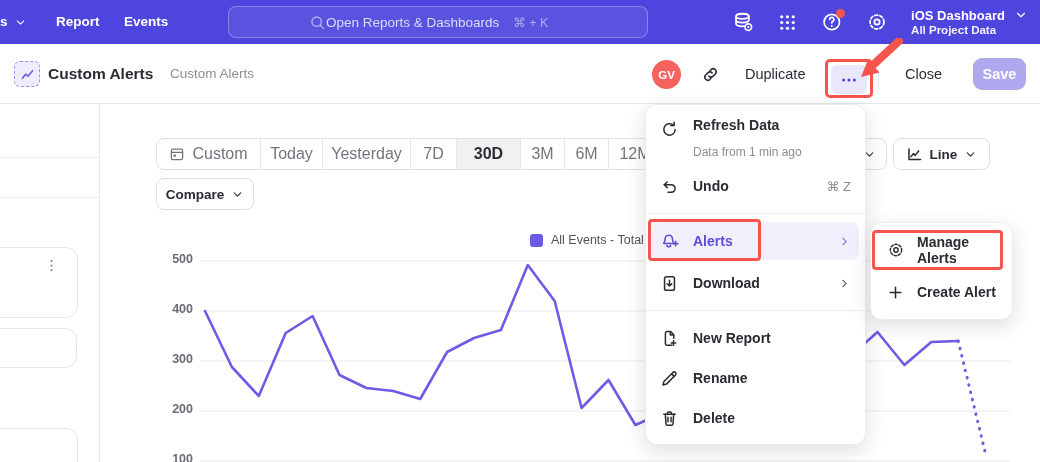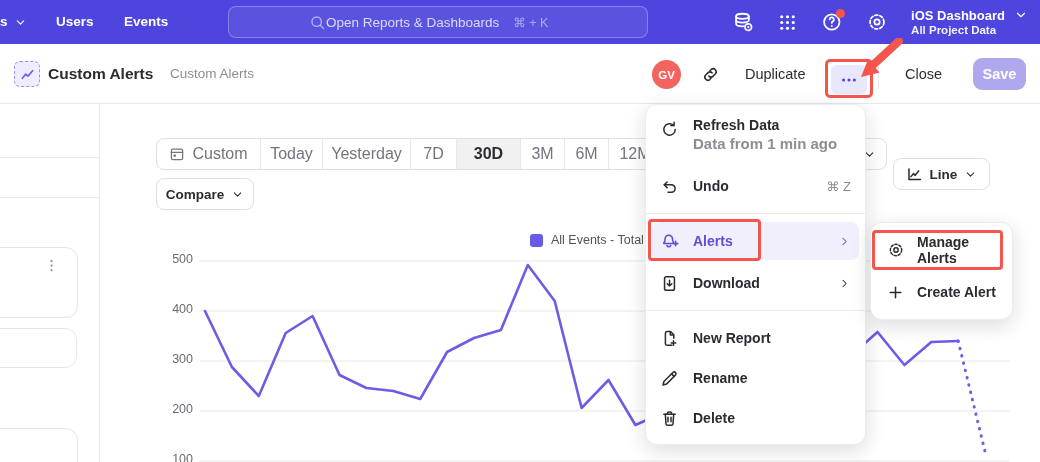--- a/index.html
+++ b/index.html
@@ -53,40 +53,40 @@
     border:1px solid #e0e0e4; border-radius:8px; background:#fff; overflow:hidden; z-index:2; }
   .seg .cell { height:100%; display:flex; align-items:center; justify-content:center; gap:7px;
     font-size:16px; color:#74747e; border-right:1px solid #e8e8eb; cursor:pointer; padding:0 4px; }
   .seg .cell:last-child { border-right:none; }
   .seg .cell.sel { background:#f1f1f2; color:#2b2b33; font-weight:700; }
   .compare-btn { position:absolute; left:156px; top:178px; width:98px; height:32px; border:1px solid #e0e0e4;
     border-radius:8px; background:#fff; display:flex; align-items:center; justify-content:center; gap:7px;
     font-size:13.5px; font-weight:700; color:#2b2b33; cursor:pointer; z-index:2; }
   .linetype-btn { position:absolute; left:893px; top:138px; width:97px; height:32px; border:1px solid #e0e0e4;
     border-radius:8px; background:#fff; display:flex; align-items:center; justify-content:center; gap:7px;
-    font-size:13.5px; font-weight:700; color:#2b2b33; cursor:pointer; z-index:2;margin-top:20px; }
+    font-size:13.5px; font-weight:700; color:#2b2b33; cursor:pointer; z-index:2; }
   .hidden-dd { position:absolute; left:790px; top:138px; width:97px; height:32px; border:1px solid #e0e0e4;
     border-radius:8px; background:#fff; display:flex; align-items:center; justify-content:flex-end;
     padding-right:10px; color:#2b2b33; cursor:pointer; z-index:1; }
 
   
   .chart { position:absolute; left:100px; top:225px; width:940px; height:237px; z-index:1; }
-  .ylab { position:absolute; left:53px; width:40px; text-align:right; font-size:12.5px; color:#6b6b74; }
+  .ylab { position:absolute; left:53px; width:40px; text-align:right; font-size:12.5px; color:#6b6b74;font-weight:bold; }
   .legend { position:absolute; left:430px; top:8px; display:flex; align-items:center; gap:8px; }
   .legend .sw { width:13px; height:13px; border-radius:3px; background:#6a5ae8; }
   .legend .lt { font-size:12.5px; color:#52525e; }
 
   
   .menu { position:absolute; left:645px; top:104px; width:221px; height:341px; background:#fff;
     border:1px solid #ececef; border-radius:12px; box-shadow:0 6px 20px rgba(20,20,40,.14);
     z-index:10; padding-top:10px; }
   .mi { display:flex; align-items:center; padding:0 14px; height:38px; cursor:pointer; color:#2b2b33; }
   .mi .mic { width:20px; margin-right:13px; flex:none; color:#2b2b33; }
   .mi .mlabel { font-size:14px; font-weight:700; }
-  .mi .msub { font-size:15px; color:#8d8d96; font-weight:700; margin-top:2px; }
+  .mi .msub { font-size:12px; color:#8d8d96; font-weight:400; margin-top:12px; }
   .mi .mright { margin-left:auto; color:#8d8d96; font-size:13px; }
   .mi.tall { height:46px; align-items:flex-start; padding-top:2px; }
   .mi.tall .mic { margin-top:3px; }
   .msep { height:1px; background:#ececef; margin:8px 0; }
   .mi.hl { background:#f1effc; border-radius:8px; margin:0 6px; padding:0 8px; color:#5b4fd6; }
   .mi.hl .mic, .mi.hl .mright { color:#5b4fd6; }
 
   
   .submenu { position:absolute; left:870px; top:222px; width:143px; height:98px; background:#fff;
     border:1px solid #ececef; border-radius:12px; box-shadow:0 6px 20px rgba(20,20,40,.14);
@@ -211,21 +211,21 @@
   </defs>
 </svg>
 
 <nav class="topnav">
   <div class="nav-item nav-partial" style="left:0px">
     <span>s</span>
     <svg class="ic" width="13" height="13">
         <use href="#i-chev-down"></use>
       </svg>
   </div>
-  <div class="nav-item" style="left:56px">Users</div>
+  <div class="nav-item" style="left:56px">Report</div>
   <div class="nav-item" style="left:124px">Events</div>
 
   <div class="searchbox">
     <svg class="ic" width="17" height="17" style="margin-left:80px;opacity:.7">
         <use href="#i-search"></use>
       </svg>
     <span class="ph" style="">Open Reports &amp; Dashboards</span>
     <span class="kbd">⌘ + K</span>
   </div>
 

